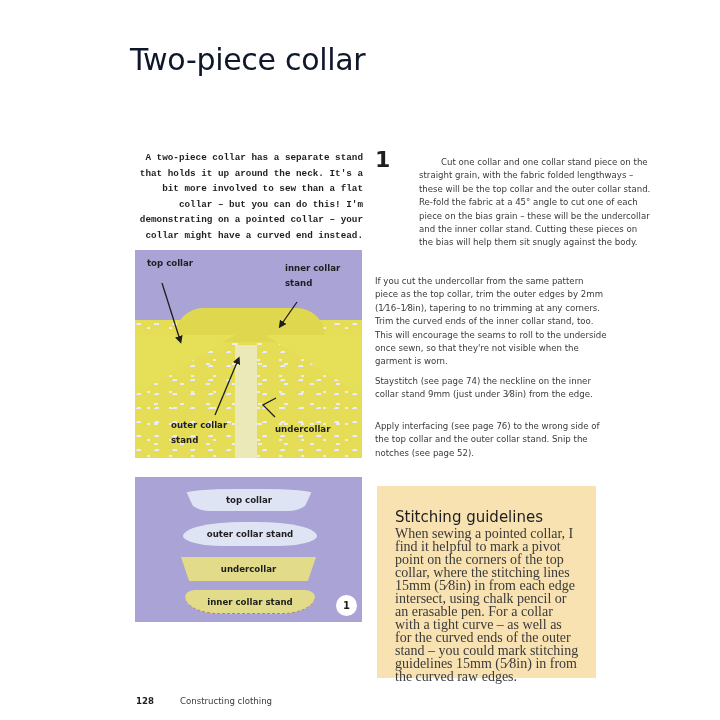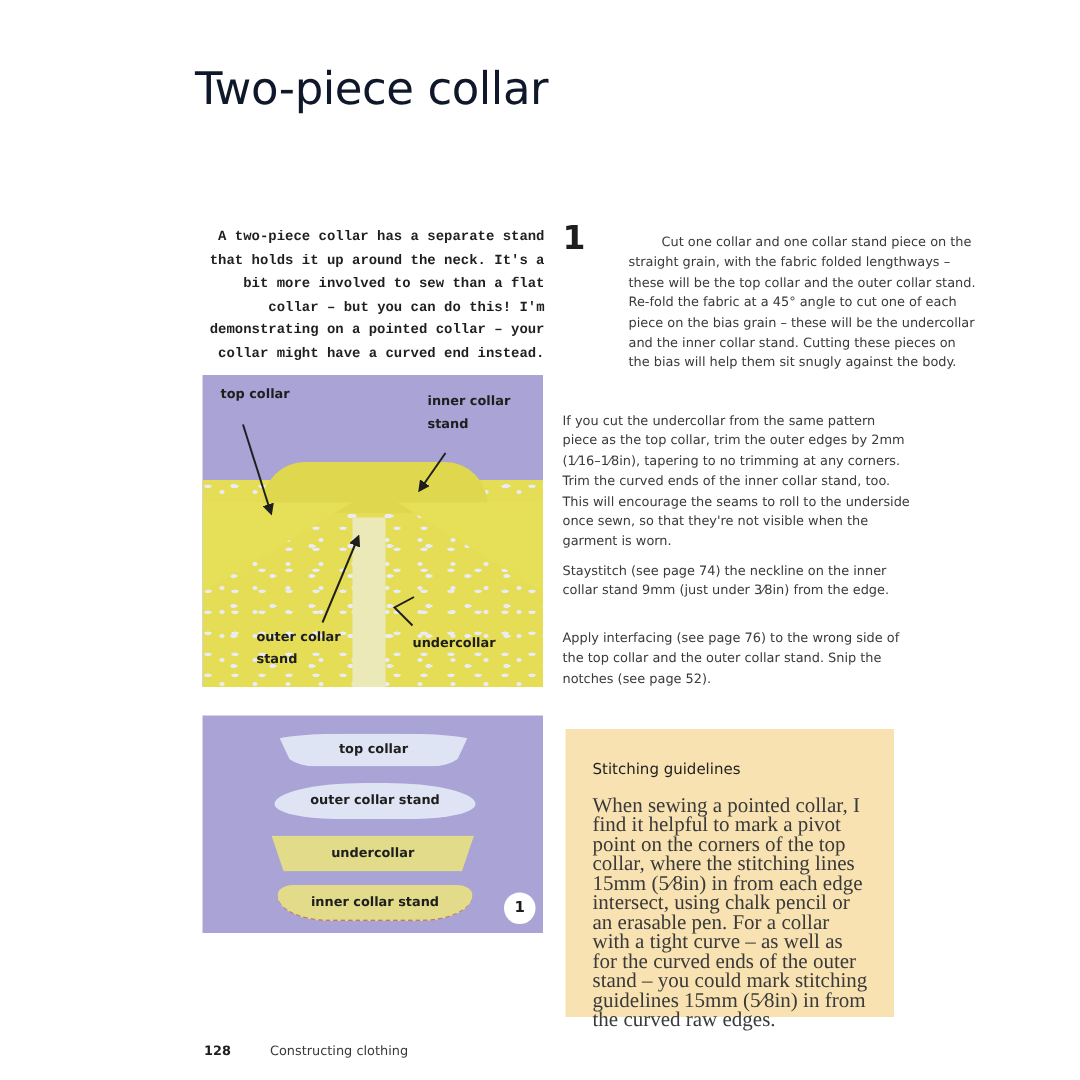--- a/index.html
+++ b/index.html
@@ -87,22 +87,22 @@
   .para1 { position: absolute; left: 375px; top: 156px; width: 232px; text-indent: 22px; margin-left: 44px; }
   .para2 { position: absolute; left: 375px; top: 275px; width: 232px; }
   .para3 { position: absolute; left: 375px; top: 375px; width: 232px; }
   .para4 { position: absolute; left: 375px; top: 420px; width: 232px; }
 
   .tipbox {
     position: absolute; left: 377px; top: 486px; width: 219px; height: 192px;
     background: #f8e2b2; padding: 22px 16px 0 18px;
   }
   .tip-title {
-    font-family: "DejaVu Sans", sans-serif; font-size: 10px; font-weight: normal; color: #1e1e1e;
-    margin-bottom: 12px;
+    font-family: "DejaVu Sans", sans-serif; font-size: 15px; font-weight: normal; color: #1e1e1e;
+    margin-bottom: 1px;
   }
   .tip-body {
     font-family: Liberation Serif, serif; font-size: 14px; line-height: 13px; color: #3a3a3a;
   }
 
   .footer { position: absolute; left: 136px; top: 684px; display: flex; gap: 26px; align-items: baseline; }
   .page-num { font-family: "DejaVu Sans", sans-serif; font-size: 8.6px; font-weight: bold; color: #1e1e1e; }
   .section-name { font-family: "DejaVu Sans", sans-serif; font-size: 8.6px; color: #3a3a3a; margin-top: 12px; }
 </style>
 </head>

